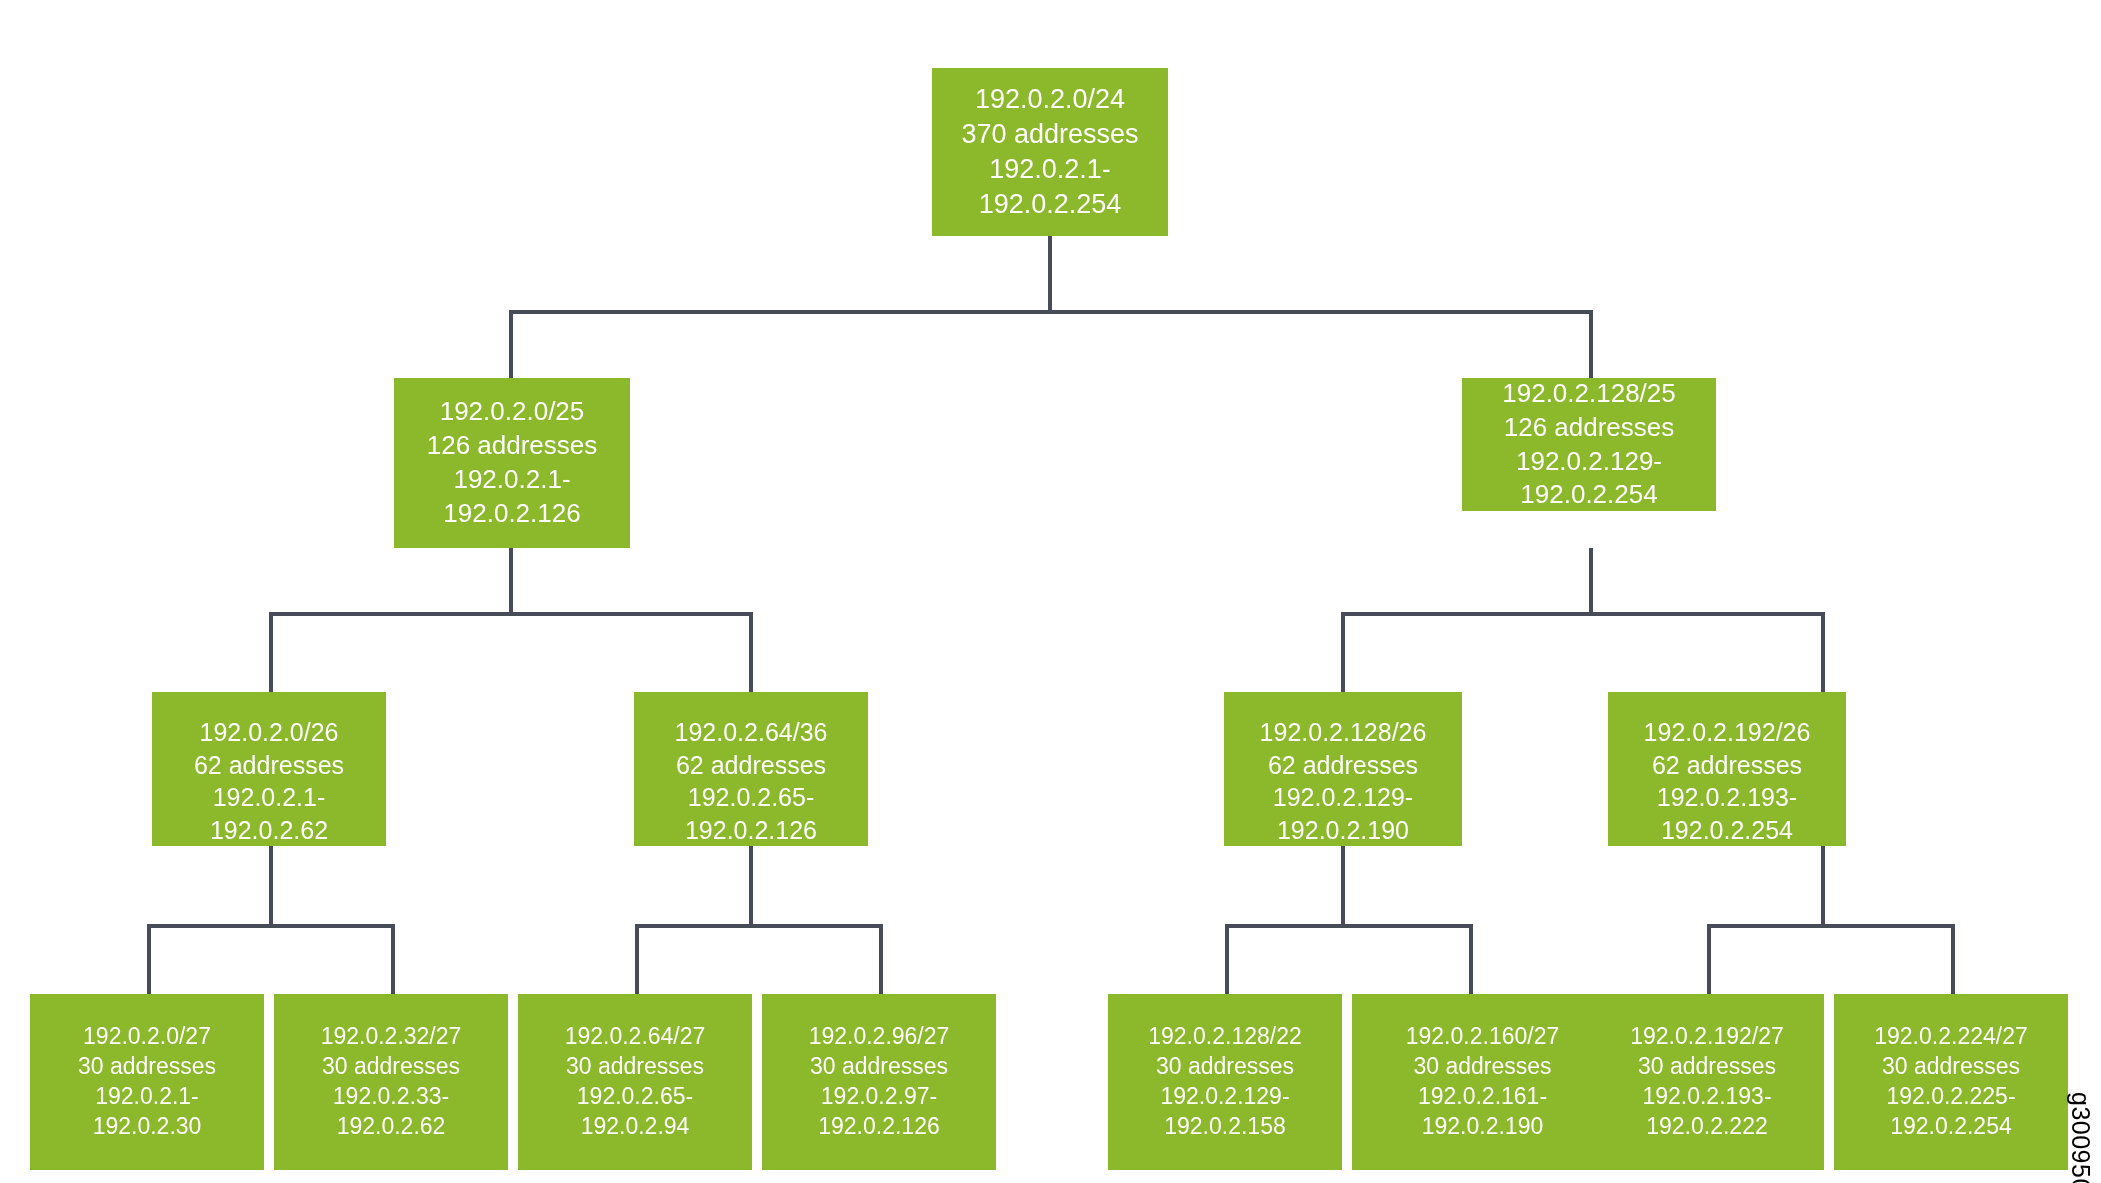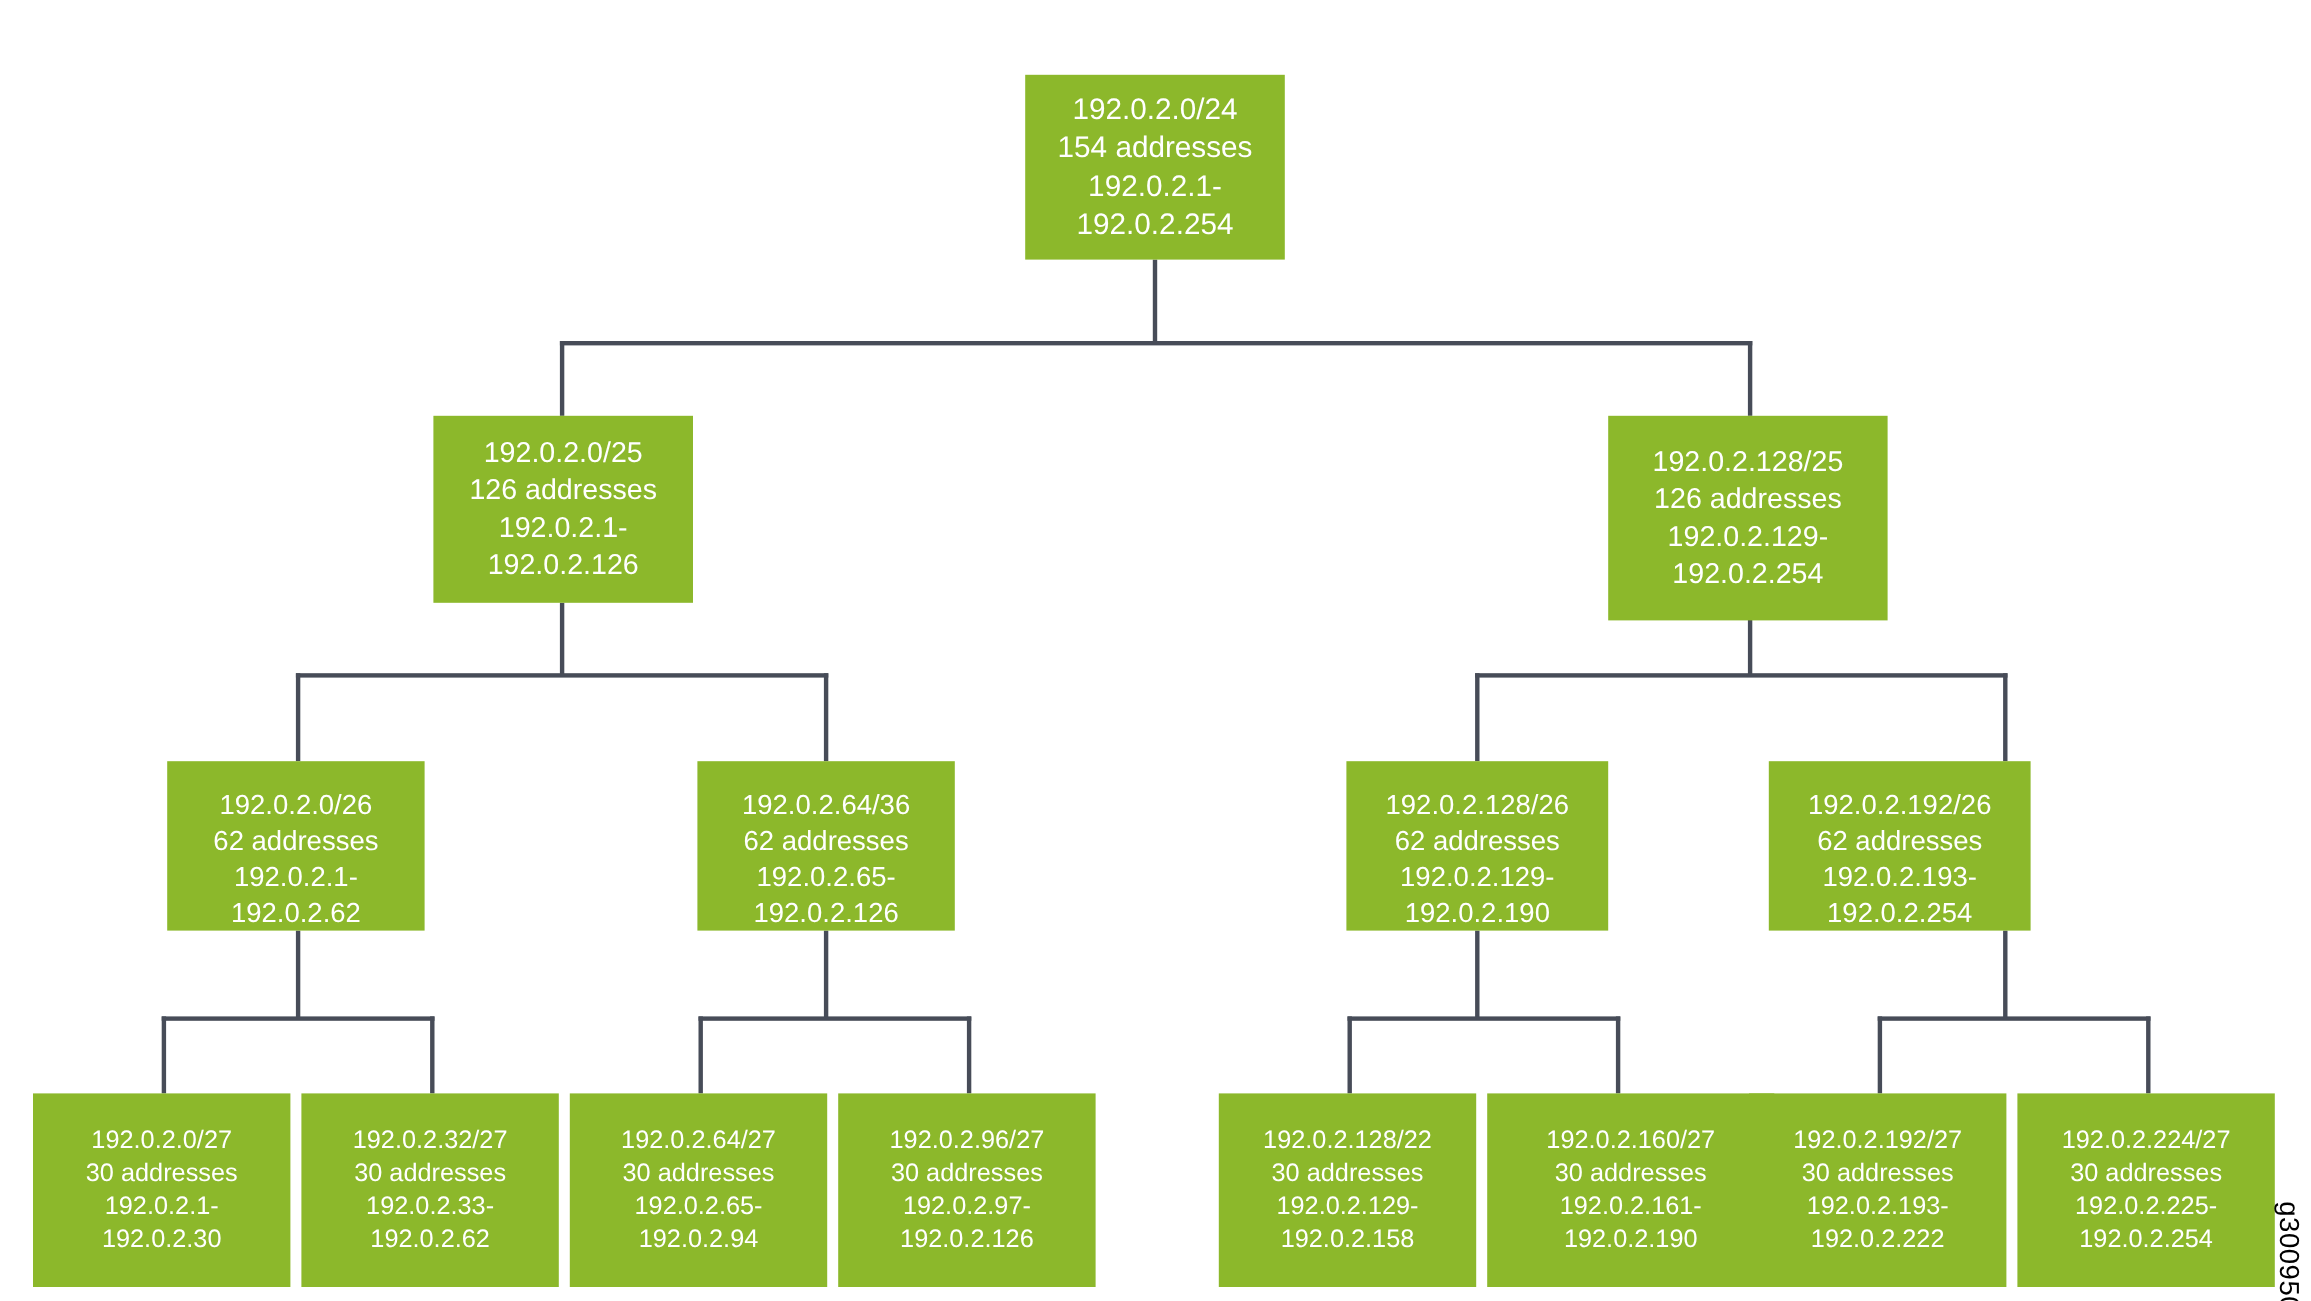--- a/index.html
+++ b/index.html
@@ -97,33 +97,33 @@
   <div class="conn vline" style="left:1225px; top:896px; height:70px;"></div>
   <div class="conn vline" style="left:1469px; top:896px; height:70px;"></div>
 
   <div class="conn vline" style="left:1821px; top:818px; height:80px;"></div>
   <div class="conn hline" style="left:1707px; top:896px; width:248px;"></div>
   <div class="conn vline" style="left:1707px; top:896px; height:70px;"></div>
   <div class="conn vline" style="left:1951px; top:896px; height:70px;"></div>
 
   <div class="node lvl1" style="left:932px; top:40px; width:236px; height:168px;">
     <span class="ln">192.0.2.0/24</span>
-    <span class="ln">154 addresses</span>
+    <span class="ln">370 addresses</span>
     <span class="ln">192.0.2.1-</span>
     <span class="ln">192.0.2.254</span>
   </div>
 
   <div class="node lvl2" style="left:394px; top:350px; width:236px; height:170px;">
     <span class="ln">192.0.2.0/25</span>
     <span class="ln">126 addresses</span>
     <span class="ln">192.0.2.1-</span>
     <span class="ln">192.0.2.126</span>
   </div>
 
-  <div class="node lvl2" style="left:1462px; top:350px; width:254px; height:186px;">
+  <div class="node lvl2" style="left:1462px; top:350px; width:254px; height:133px;">
     <span class="ln">192.0.2.128/25</span>
     <span class="ln">126 addresses</span>
     <span class="ln">192.0.2.129-</span>
     <span class="ln">192.0.2.254</span>
   </div>
 
   <div class="node lvl3" style="left:152px; top:664px; width:234px; height:154px;">
     <span class="ln">192.0.2.0/26</span>
     <span class="ln">62 addresses</span>
     <span class="ln">192.0.2.1-</span>

